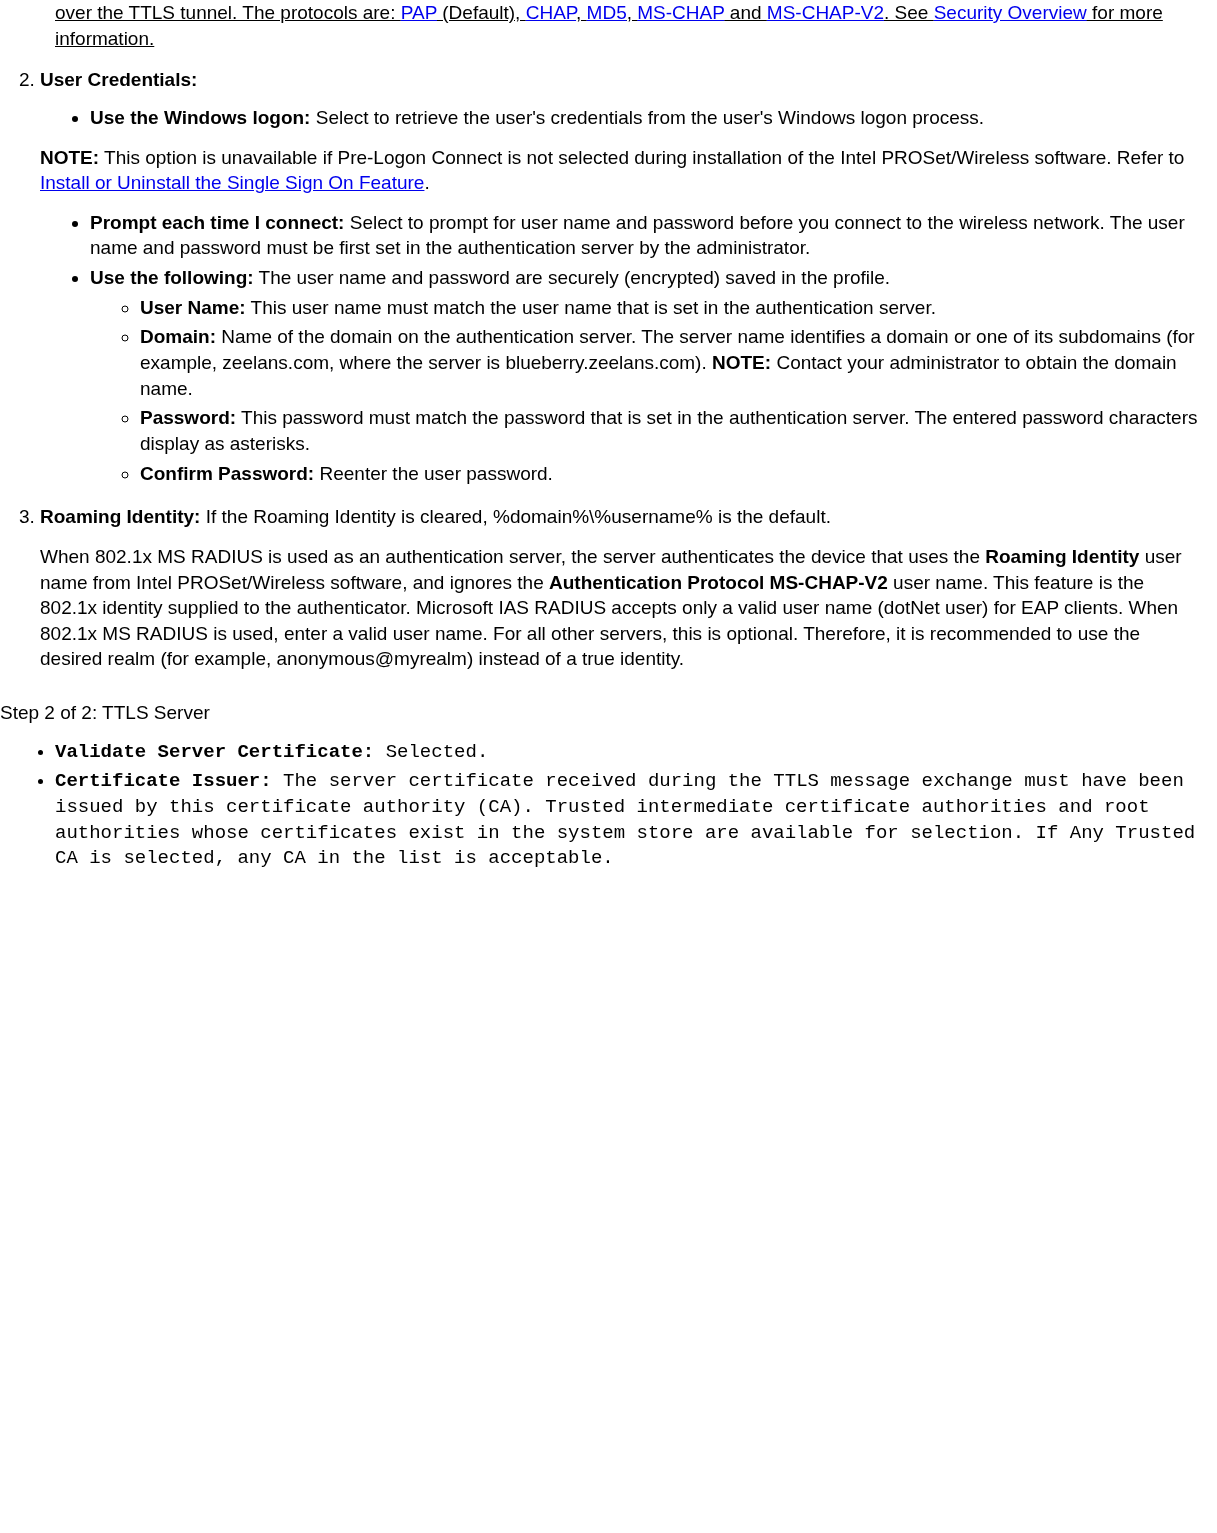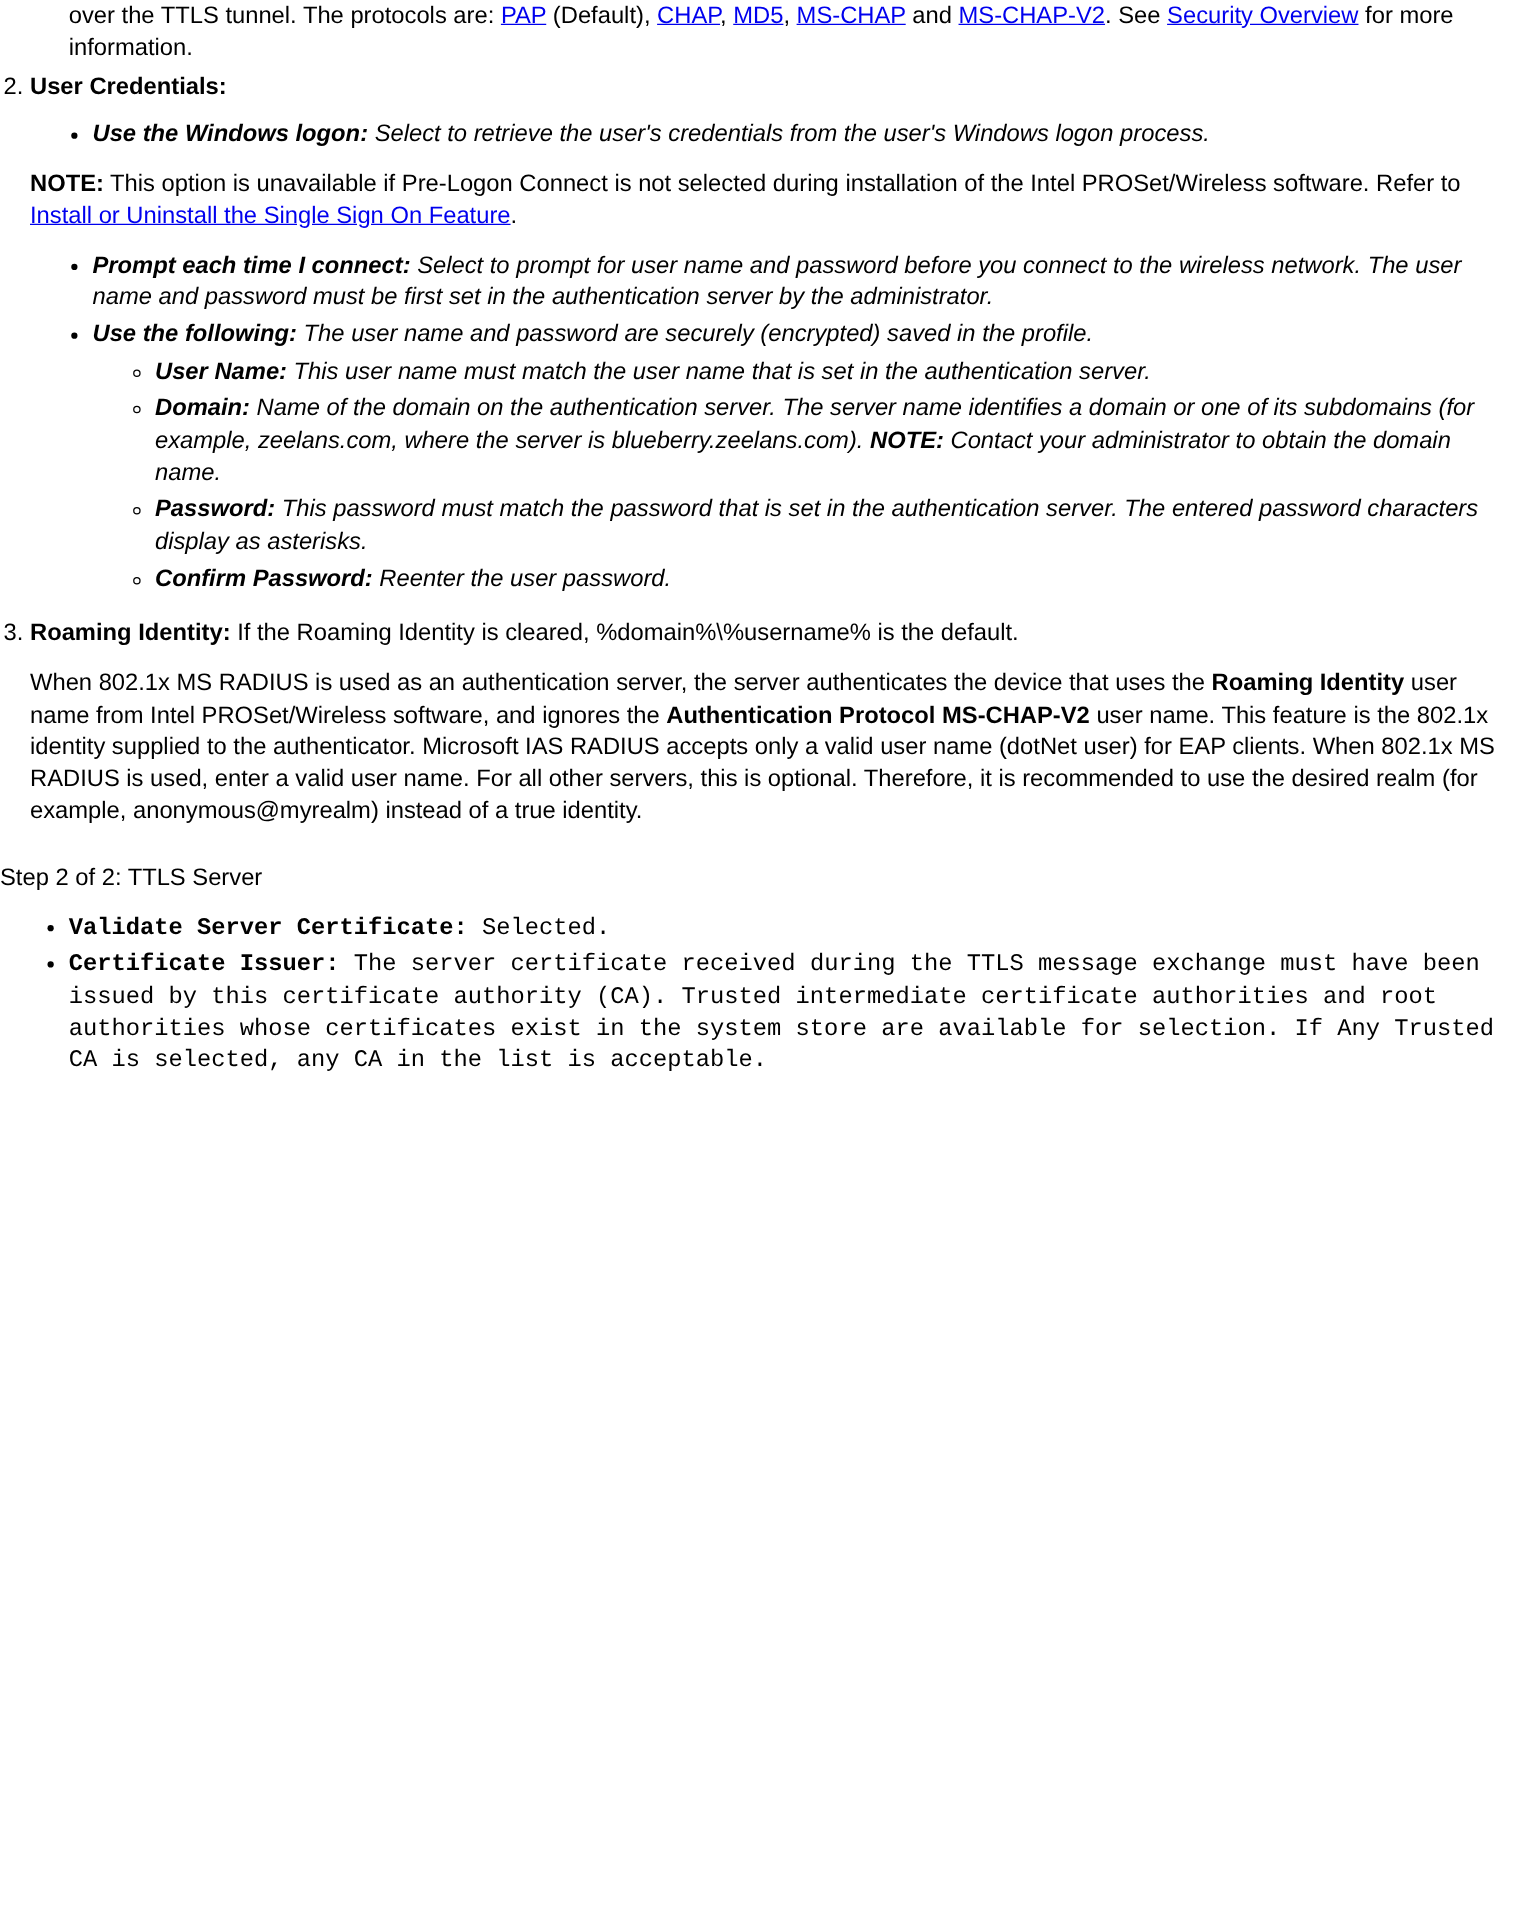--- a/index.html
+++ b/index.html
@@ -11,35 +11,34 @@
     padding: 0;
     width: 1217px;
   }
   a {
     color: #0000EE;
     text-decoration: underline;
   }
   b { font-weight: bold; }
   ol.main {
     list-style: decimal;
-    margin: 0;
+    margin: 16px;
     padding-left: 24px;
   }
   ol.main > li {
     padding-left: 0;
     margin-bottom: 0;
   }
   ol.main > li::marker {
     font-size: 19px;
   }
   ul.disc {
     list-style: disc;
     padding-left: 50px;
     margin: 12px 0;
-    font-style: italic;
   }
   ul.disc > li {
     margin-bottom: 4px;
   }
   ul.circle {
     list-style: circle;
     padding-left: 50px;
     margin: 4px 0;
   }
   ul.circle > li {
@@ -48,20 +47,21 @@
   .para {
     margin: 14px 0;
   }
   .section-heading {
     font-weight: normal;
     margin: 28px 0 14px 0;
   }
   .first-fragment {
     padding-left: 55px;
     margin-bottom: 6px;
+    text-decoration: underline;
   }
   ul.top-bullets {
     list-style: disc;
     padding-left: 55px;
     margin: 12px 0;
     font-family: Liberation Mono, monospace;
   }
   ul.top-bullets > li {
     margin-bottom: 4px;
   }

